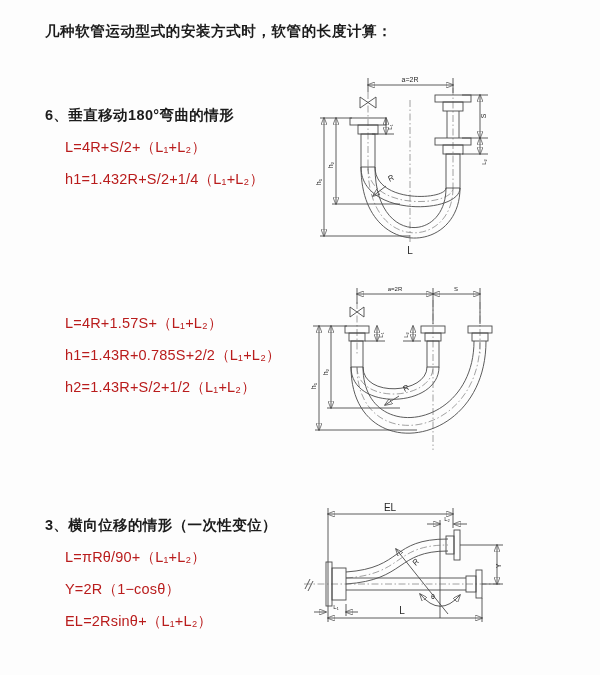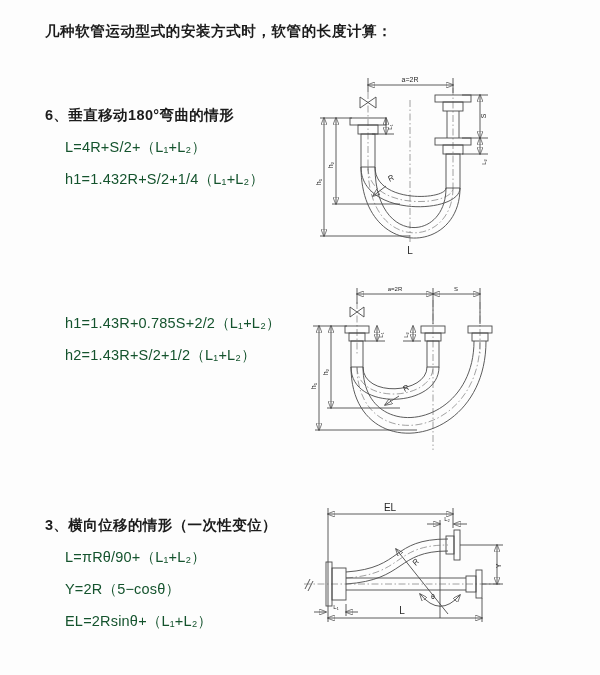--- a/index.html
+++ b/index.html
@@ -7,21 +7,21 @@
     width:600px;height:675px;position:relative;overflow:hidden;
     background:#fdfdfd;color:#1c1c1c;
     font-family:"Liberation Sans","DejaVu Sans",sans-serif;
   }
   .page-title{
     position:absolute;left:35px;top:22px;
     font-size:14.5px;font-weight:700;letter-spacing:.6px;margin-left:10px;
   }
   .section{position:absolute;left:45px}
   .section-heading{font-size:14.5px;font-weight:700;letter-spacing:.4px}
-  .formula{font-size:14.5px;font-weight:400;letter-spacing:.2px;padding-left:20px;margin-top:13px;color:#14532d}
+  .formula{font-size:14.5px;font-weight:400;letter-spacing:.2px;padding-left:20px;margin-top:13px;color:#b91c1c}
   #sec1{top:106px}
   #sec2{top:301px}
   #sec3{top:516px}
   .diag{position:absolute}
   #d1{left:312px;top:70px}
   #d2{left:305px;top:282px}
   #d3{left:300px;top:500px}
   svg line,svg path,svg rect{stroke:#4a4a4a;fill:none;stroke-width:.9}
   svg .cl{stroke:#6f6f6f;stroke-width:.65;stroke-dasharray:7 2.5 1.5 2.5}
   svg text{fill:#262626;stroke:none;font-size:7px;font-family:"Liberation Sans","DejaVu Sans",sans-serif}
@@ -34,28 +34,29 @@
 
 <div class="page-title">几种软管运动型式的安装方式时，软管的长度计算：</div>
 
 <div class="section" id="sec1">
   <div class="section-heading">6、垂直移动180°弯曲的情形</div>
   <div class="formula">L=4R+S/2+（L₁+L₂）</div>
   <div class="formula">h1=1.432R+S/2+1/4（L₁+L₂）</div>
 </div>
 
 <div class="section" id="sec2">
+  <div class="formula">L=4R+1.57S+（L₁+L₂）</div>
   <div class="formula">h1=1.43R+0.785S+2/2（L₁+L₂）</div>
   <div class="formula">h2=1.43R+S/2+1/2（L₁+L₂）</div>
 </div>
 
 <div class="section" id="sec3">
   <div class="section-heading">3、横向位移的情形（一次性变位）</div>
   <div class="formula">L=πRθ/90+（L₁+L₂）</div>
-  <div class="formula">Y=2R（5−cosθ）</div>
+  <div class="formula">Y=2R（1−cosθ）</div>
   <div class="formula">EL=2Rsinθ+（L₁+L₂）</div>
 </div>
 
 <svg id="d1" class="diag" width="285" height="198" viewBox="0 0 285 198">
   <defs>
     <marker id="d1a" viewBox="0 0 10 8" refX="9" refY="4" markerWidth="9" markerHeight="7" orient="auto-start-reverse">
       <path d="M0,0 L10,4 L0,8 z" fill="#4a4a4a" stroke="none"></path>
     </marker>
     <pattern id="d1h" width="3" height="3" patternUnits="userSpaceOnUse">
       <path d="M0,3 l3,-3 M0,0 l3,3" stroke="#8c8c8c" stroke-width=".5"></path>

